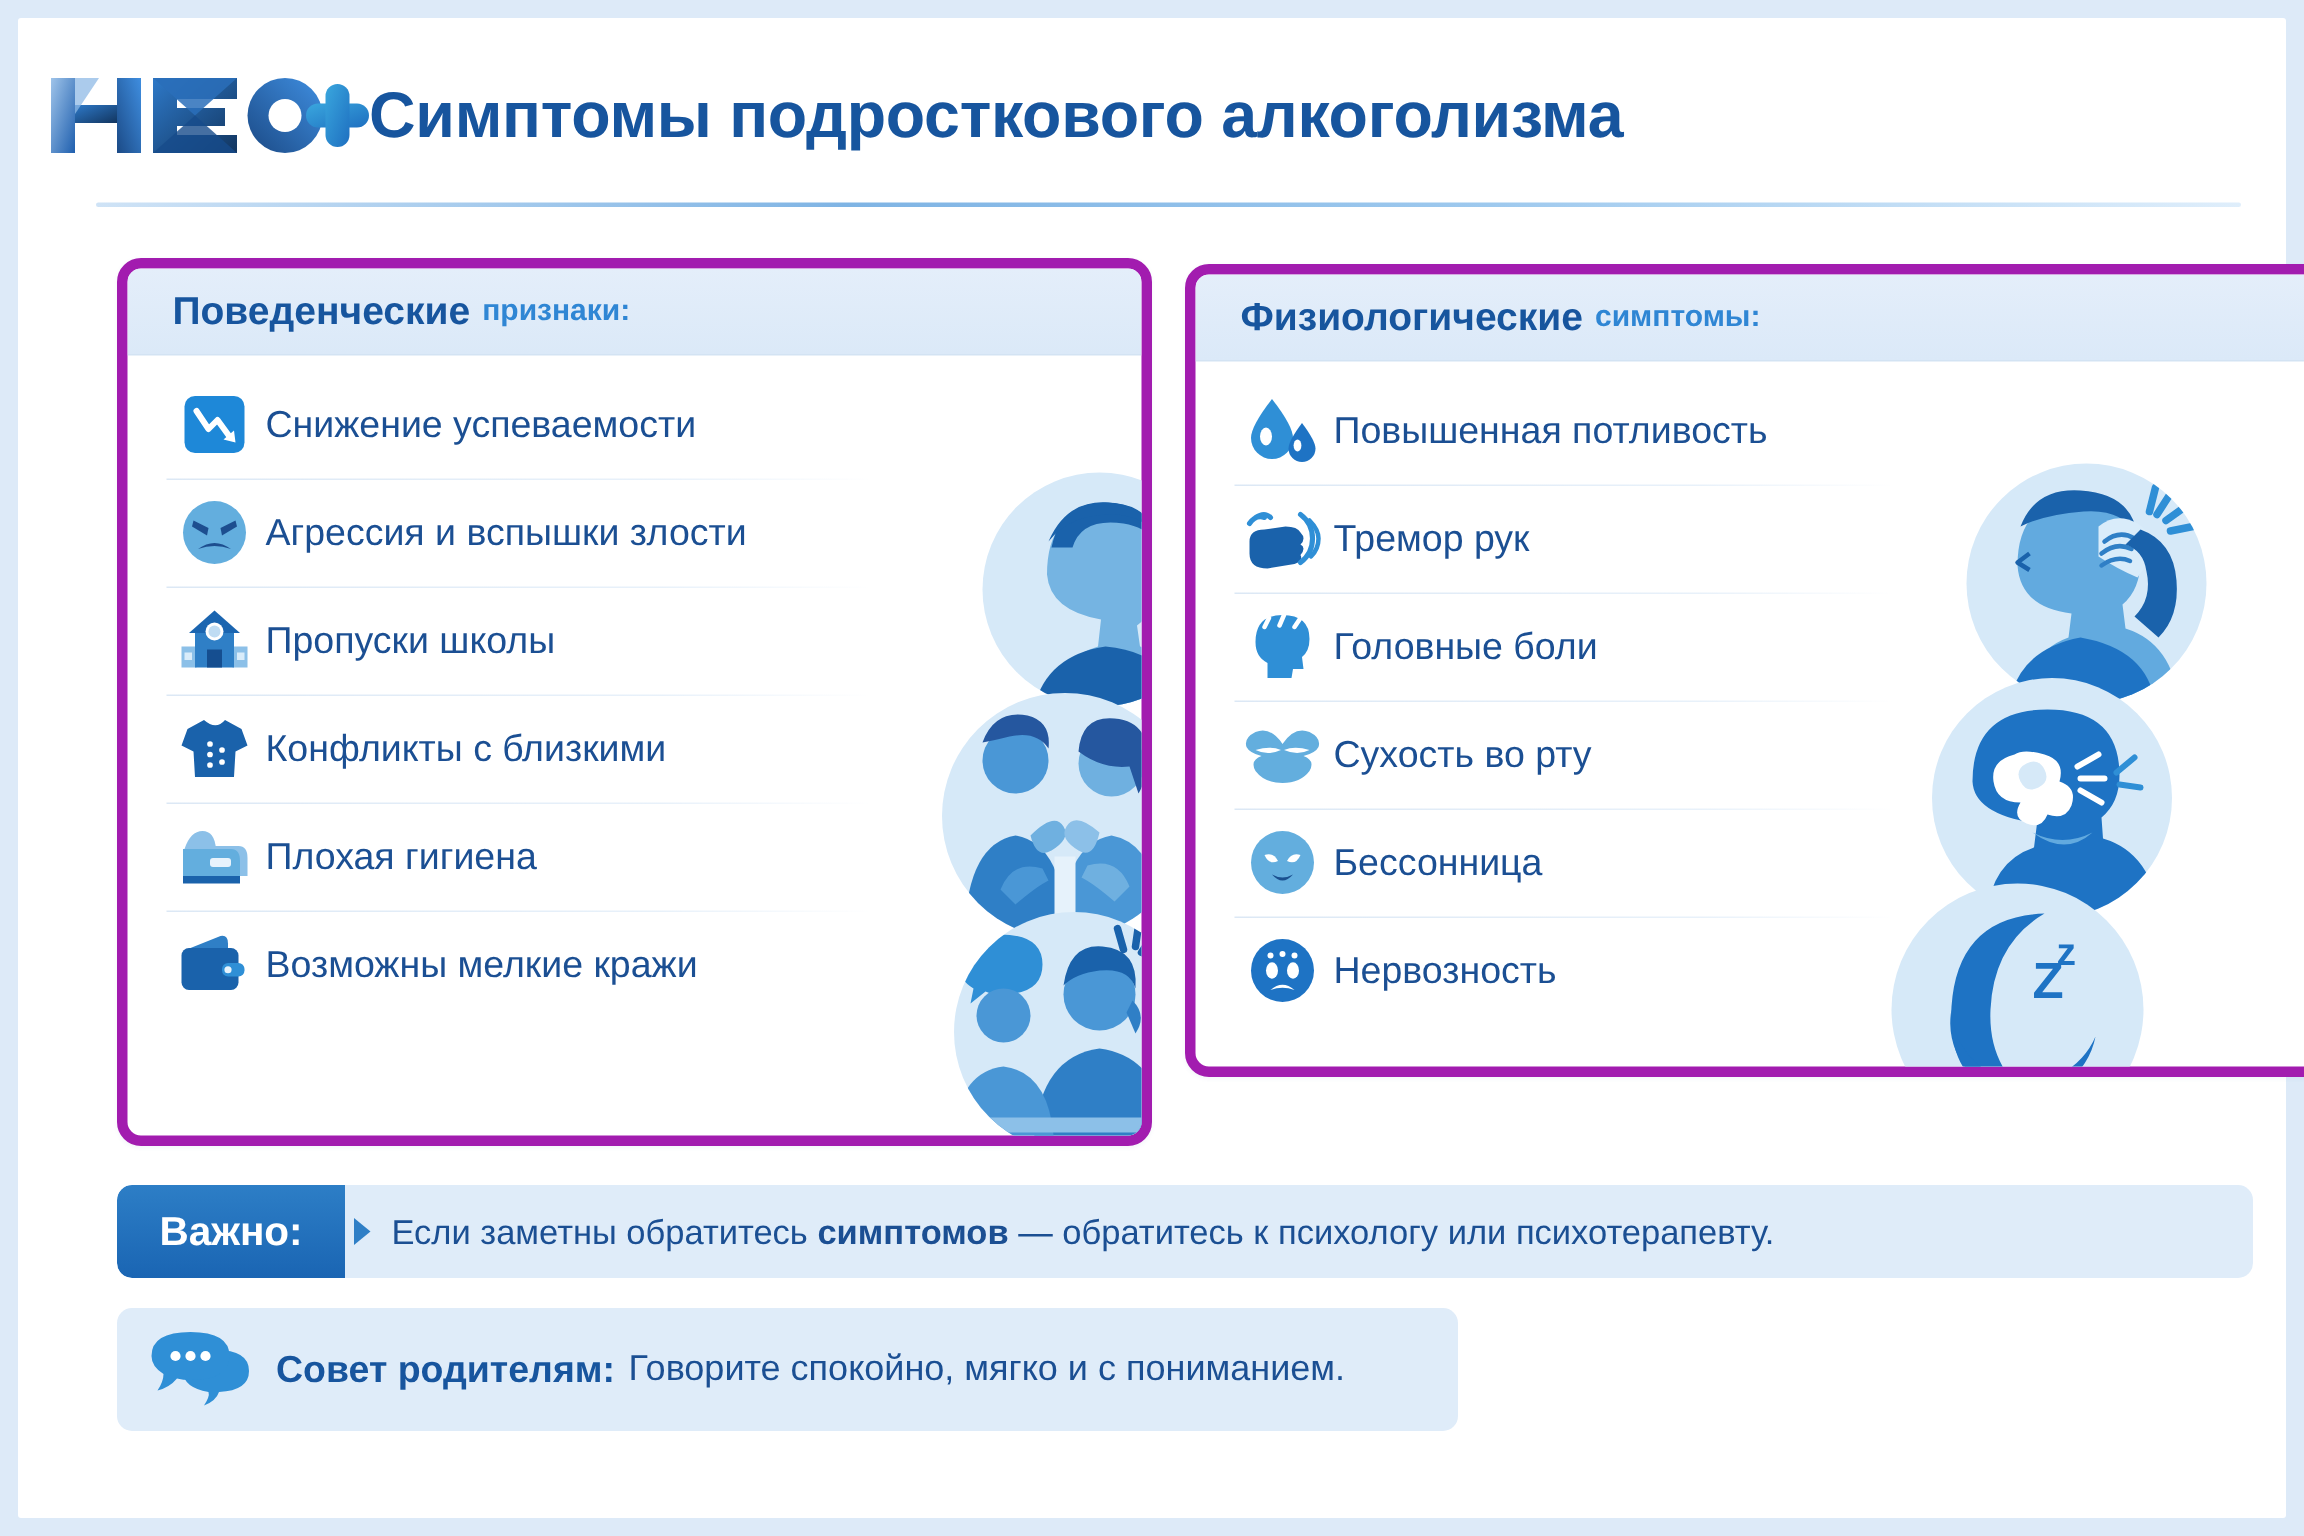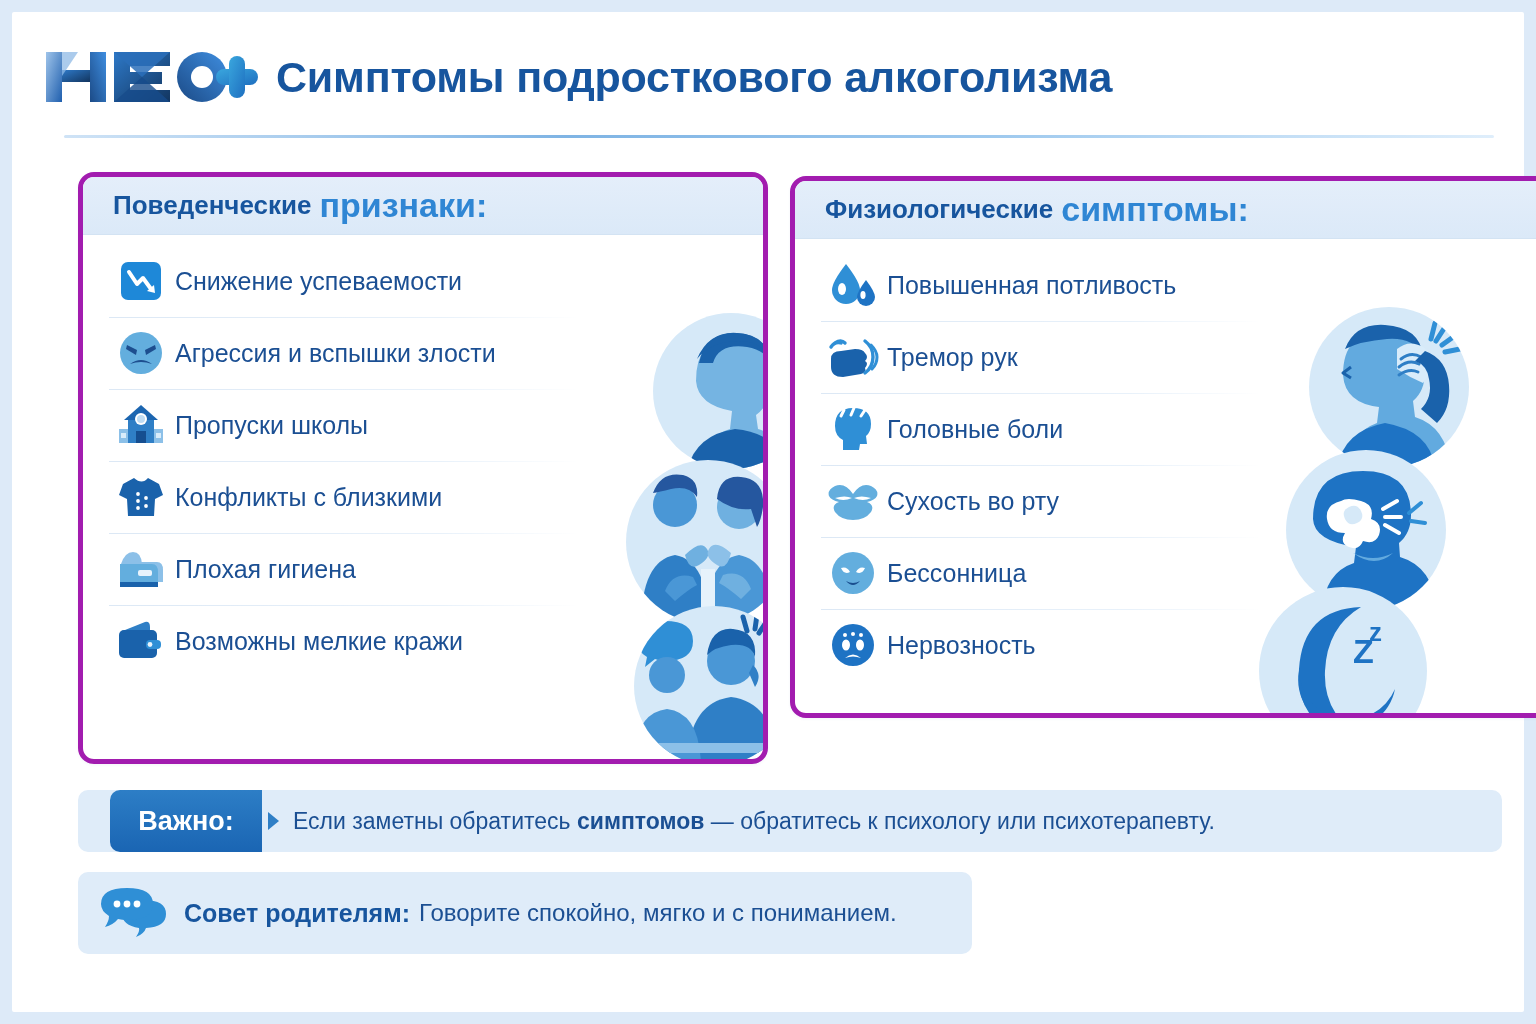--- a/index.html
+++ b/index.html
@@ -13,23 +13,23 @@
     position: absolute;
     left: 12px; top: 12px;
     width: 1512px; height: 1000px;
     background: #ffffff;
     border-radius: 2px;
   }
 
   
   .header {
     position: absolute;
-    left: 32px; top: 24px;
+    left: 20px; top: 24px;
     width: 1460px; height: 82px;
-    display: flex; align-items: center; gap: 18px;
+    display: flex; align-items: center; 
   }
   .logo { display:flex; align-items:center; height: 62px; }
   .logo svg { display:block; }
   .title {
     font-size: 43px;
     font-weight: bold;
     color: #17559e;
     letter-spacing: -0.2px;
     white-space: nowrap;
     text-shadow: 0 1px 0 rgba(255,255,255,.6);
@@ -39,37 +39,37 @@
     left: 52px; top: 123px;
     width: 1430px; height: 3px;
     background: linear-gradient(90deg,#cfe3f6 0%, #7fb4e4 35%, #9ec9ee 65%, #dfeefb 100%);
     border-radius: 2px;
   }
 
   
   .panel {
     position: absolute;
     background: #ffffff;
-    border: 5px solid #a21caf;
+    border: 7px solid #a21caf;
     border-radius: 16px;
     box-shadow: 0 1px 3px rgba(80,120,170,.07);
     overflow: hidden;
   }
   .panel-left  { left: 66px;  top: 160px; width: 690px; height: 592px; }
   .panel-right { left: 778px; top: 164px; width: 800px; height: 542px; }
 
   .panel-head {
     height: 58px;
     background: linear-gradient(180deg,#e4eefa 0%, #dbe9f8 100%);
     border-bottom: 1px solid #d3e3f3;
     display: flex; align-items: center;
     padding-left: 30px;
   }
   .panel-head .h-strong { font-size: 26px; font-weight: bold; color: #17559e; }
-  .panel-head .h-light  { font-size: 34px; font-weight: bold; color: #2f86d4; margin-left: 8px;}
+  .panel-head .h-light  { font-size: 20px; font-weight: bold; color: #2f86d4; margin-left: 8px;}
 
   .panel-body { position: relative; height: calc(100% - 58px); padding: 10px 0 0 0; }
 
   
   .row {
     position: relative;
     display: flex; align-items: center;
     height: 72px;
     padding-left: 30px;
   }
@@ -106,21 +106,20 @@
 
   
   .banner-important {
     position: absolute;
     left: 66px; top: 778px;
     width: 1424px; height: 62px;
     background: #dfecf9;
     border-radius: 10px;
     display: flex; align-items: center;
     overflow: hidden;
-    padding-left: 32px;
   }
   .imp-badge {
     width: 152px; height: 62px;
     background: linear-gradient(180deg,#2d7ec6 0%, #1a65b3 100%);
     color: #fff;
     font-size: 27px; font-weight: bold;
     display: flex; align-items: center; justify-content: center;
     border-radius: 10px 0 0 10px;
     flex: none;
   }

